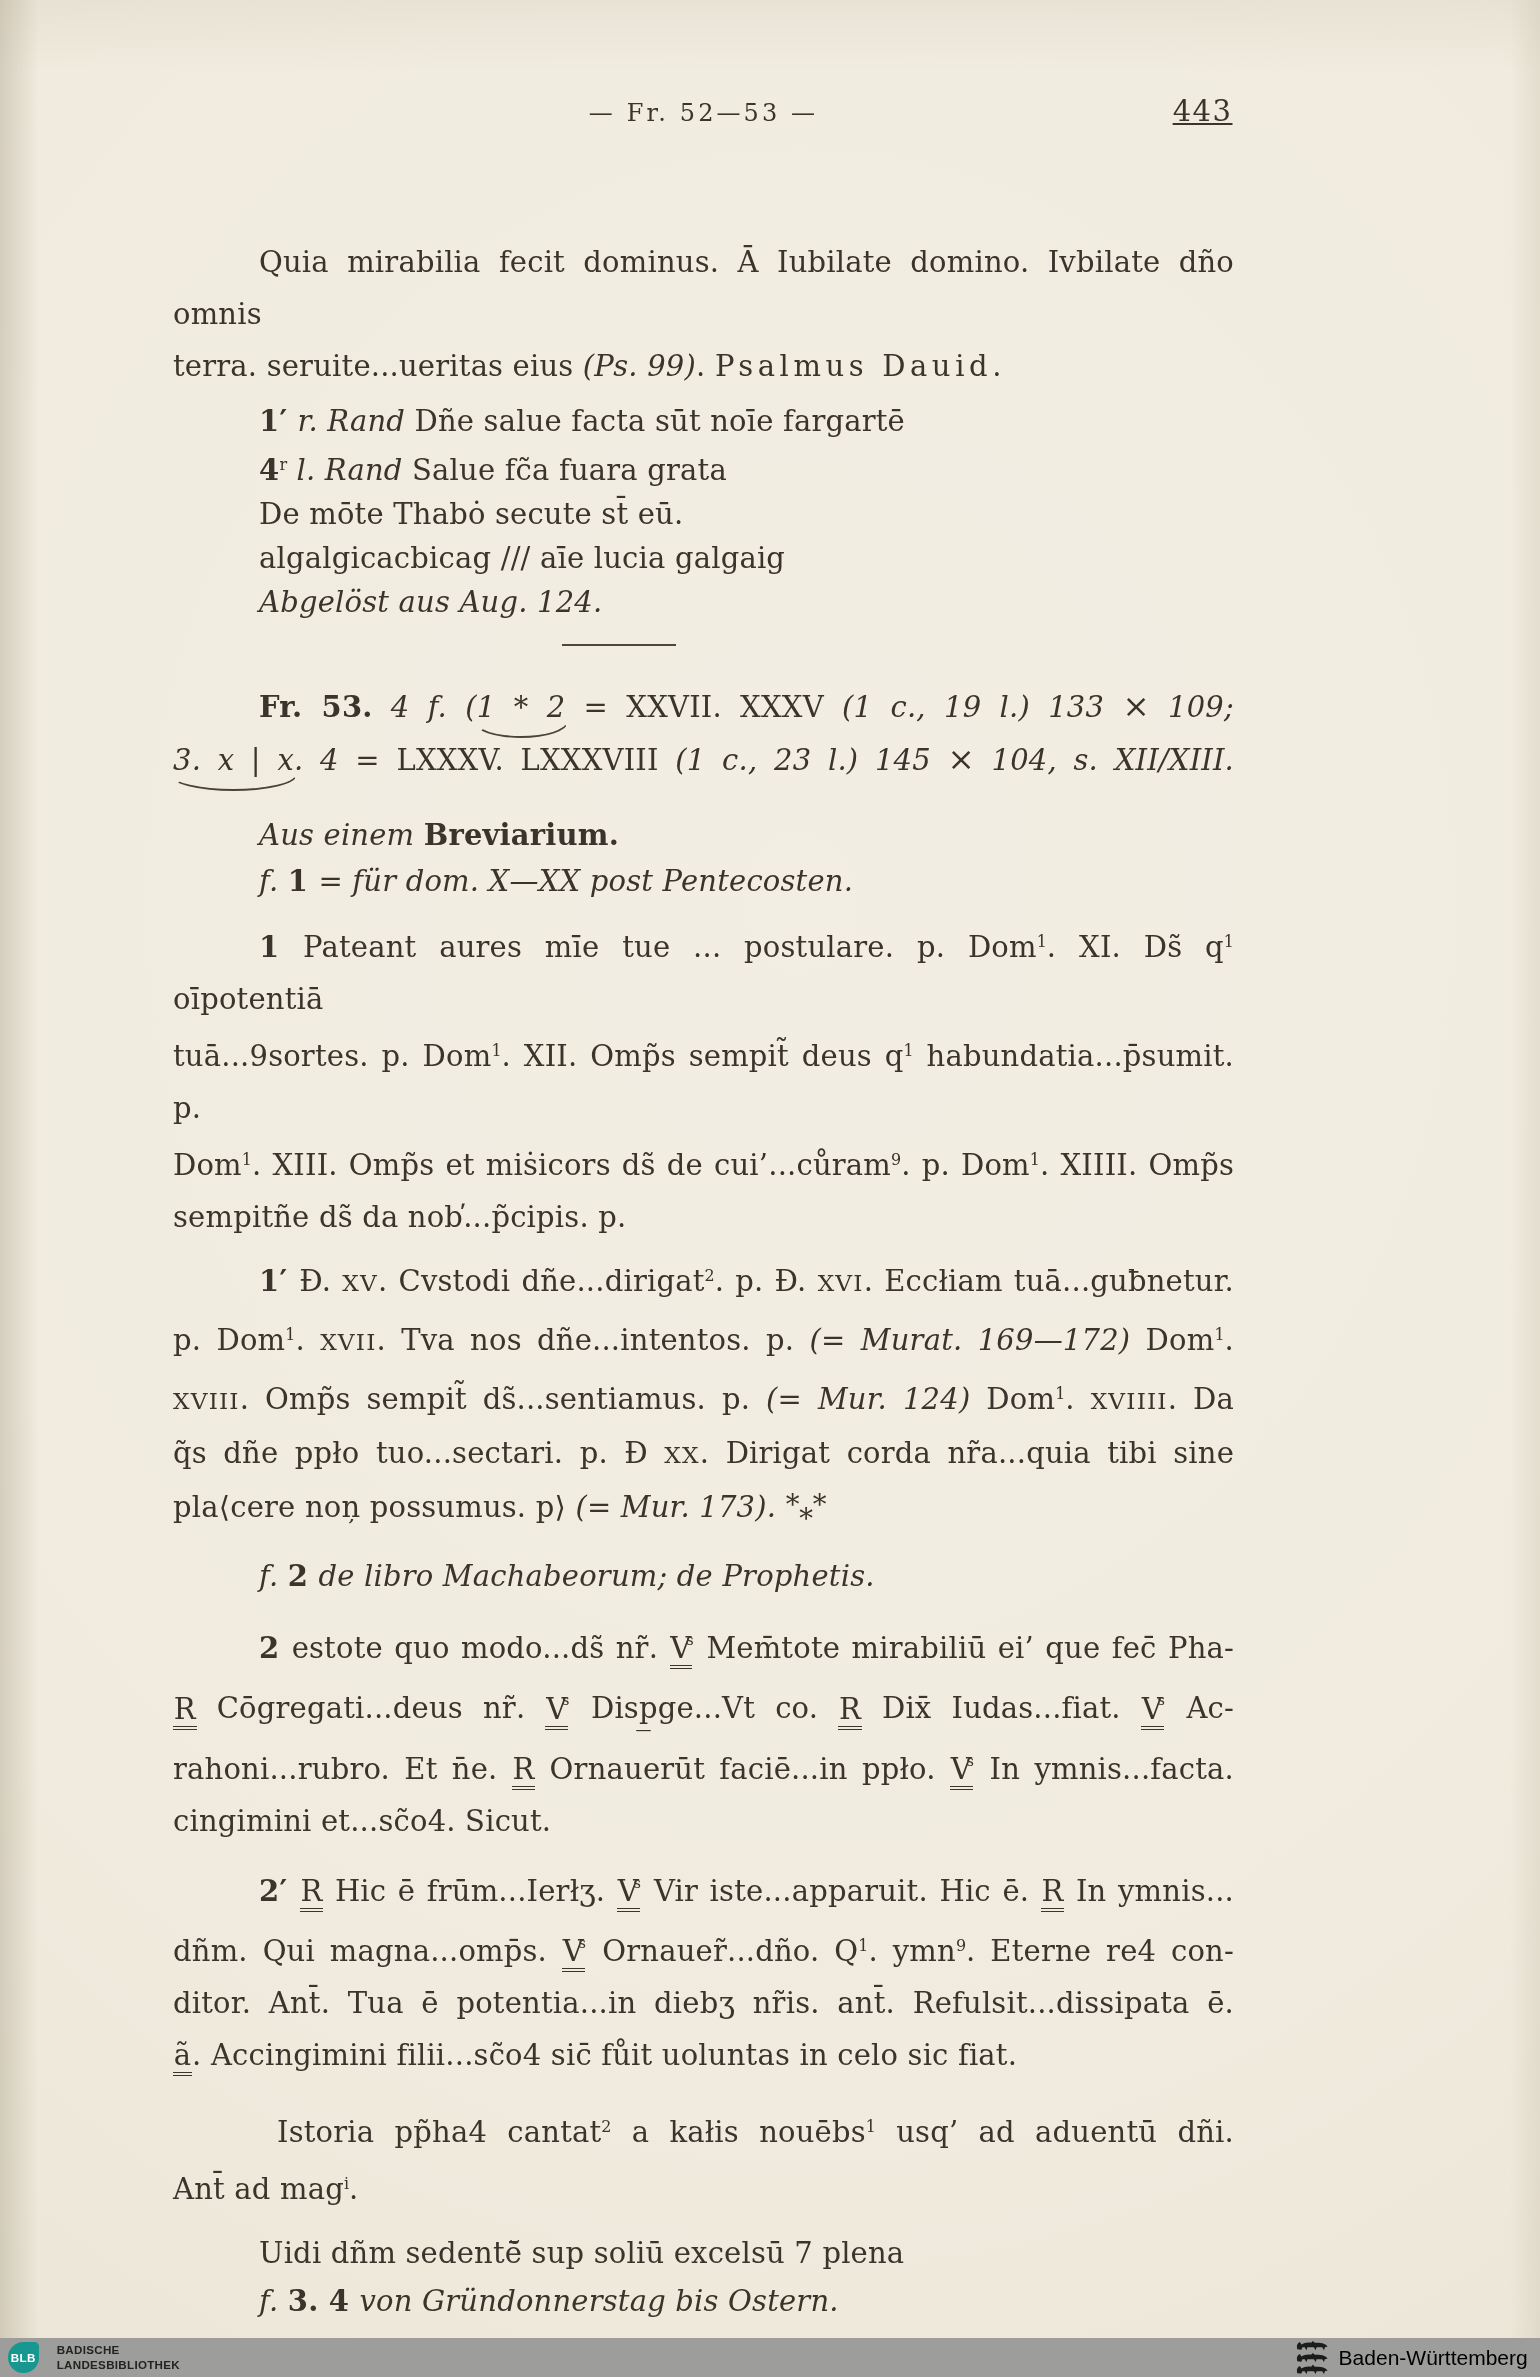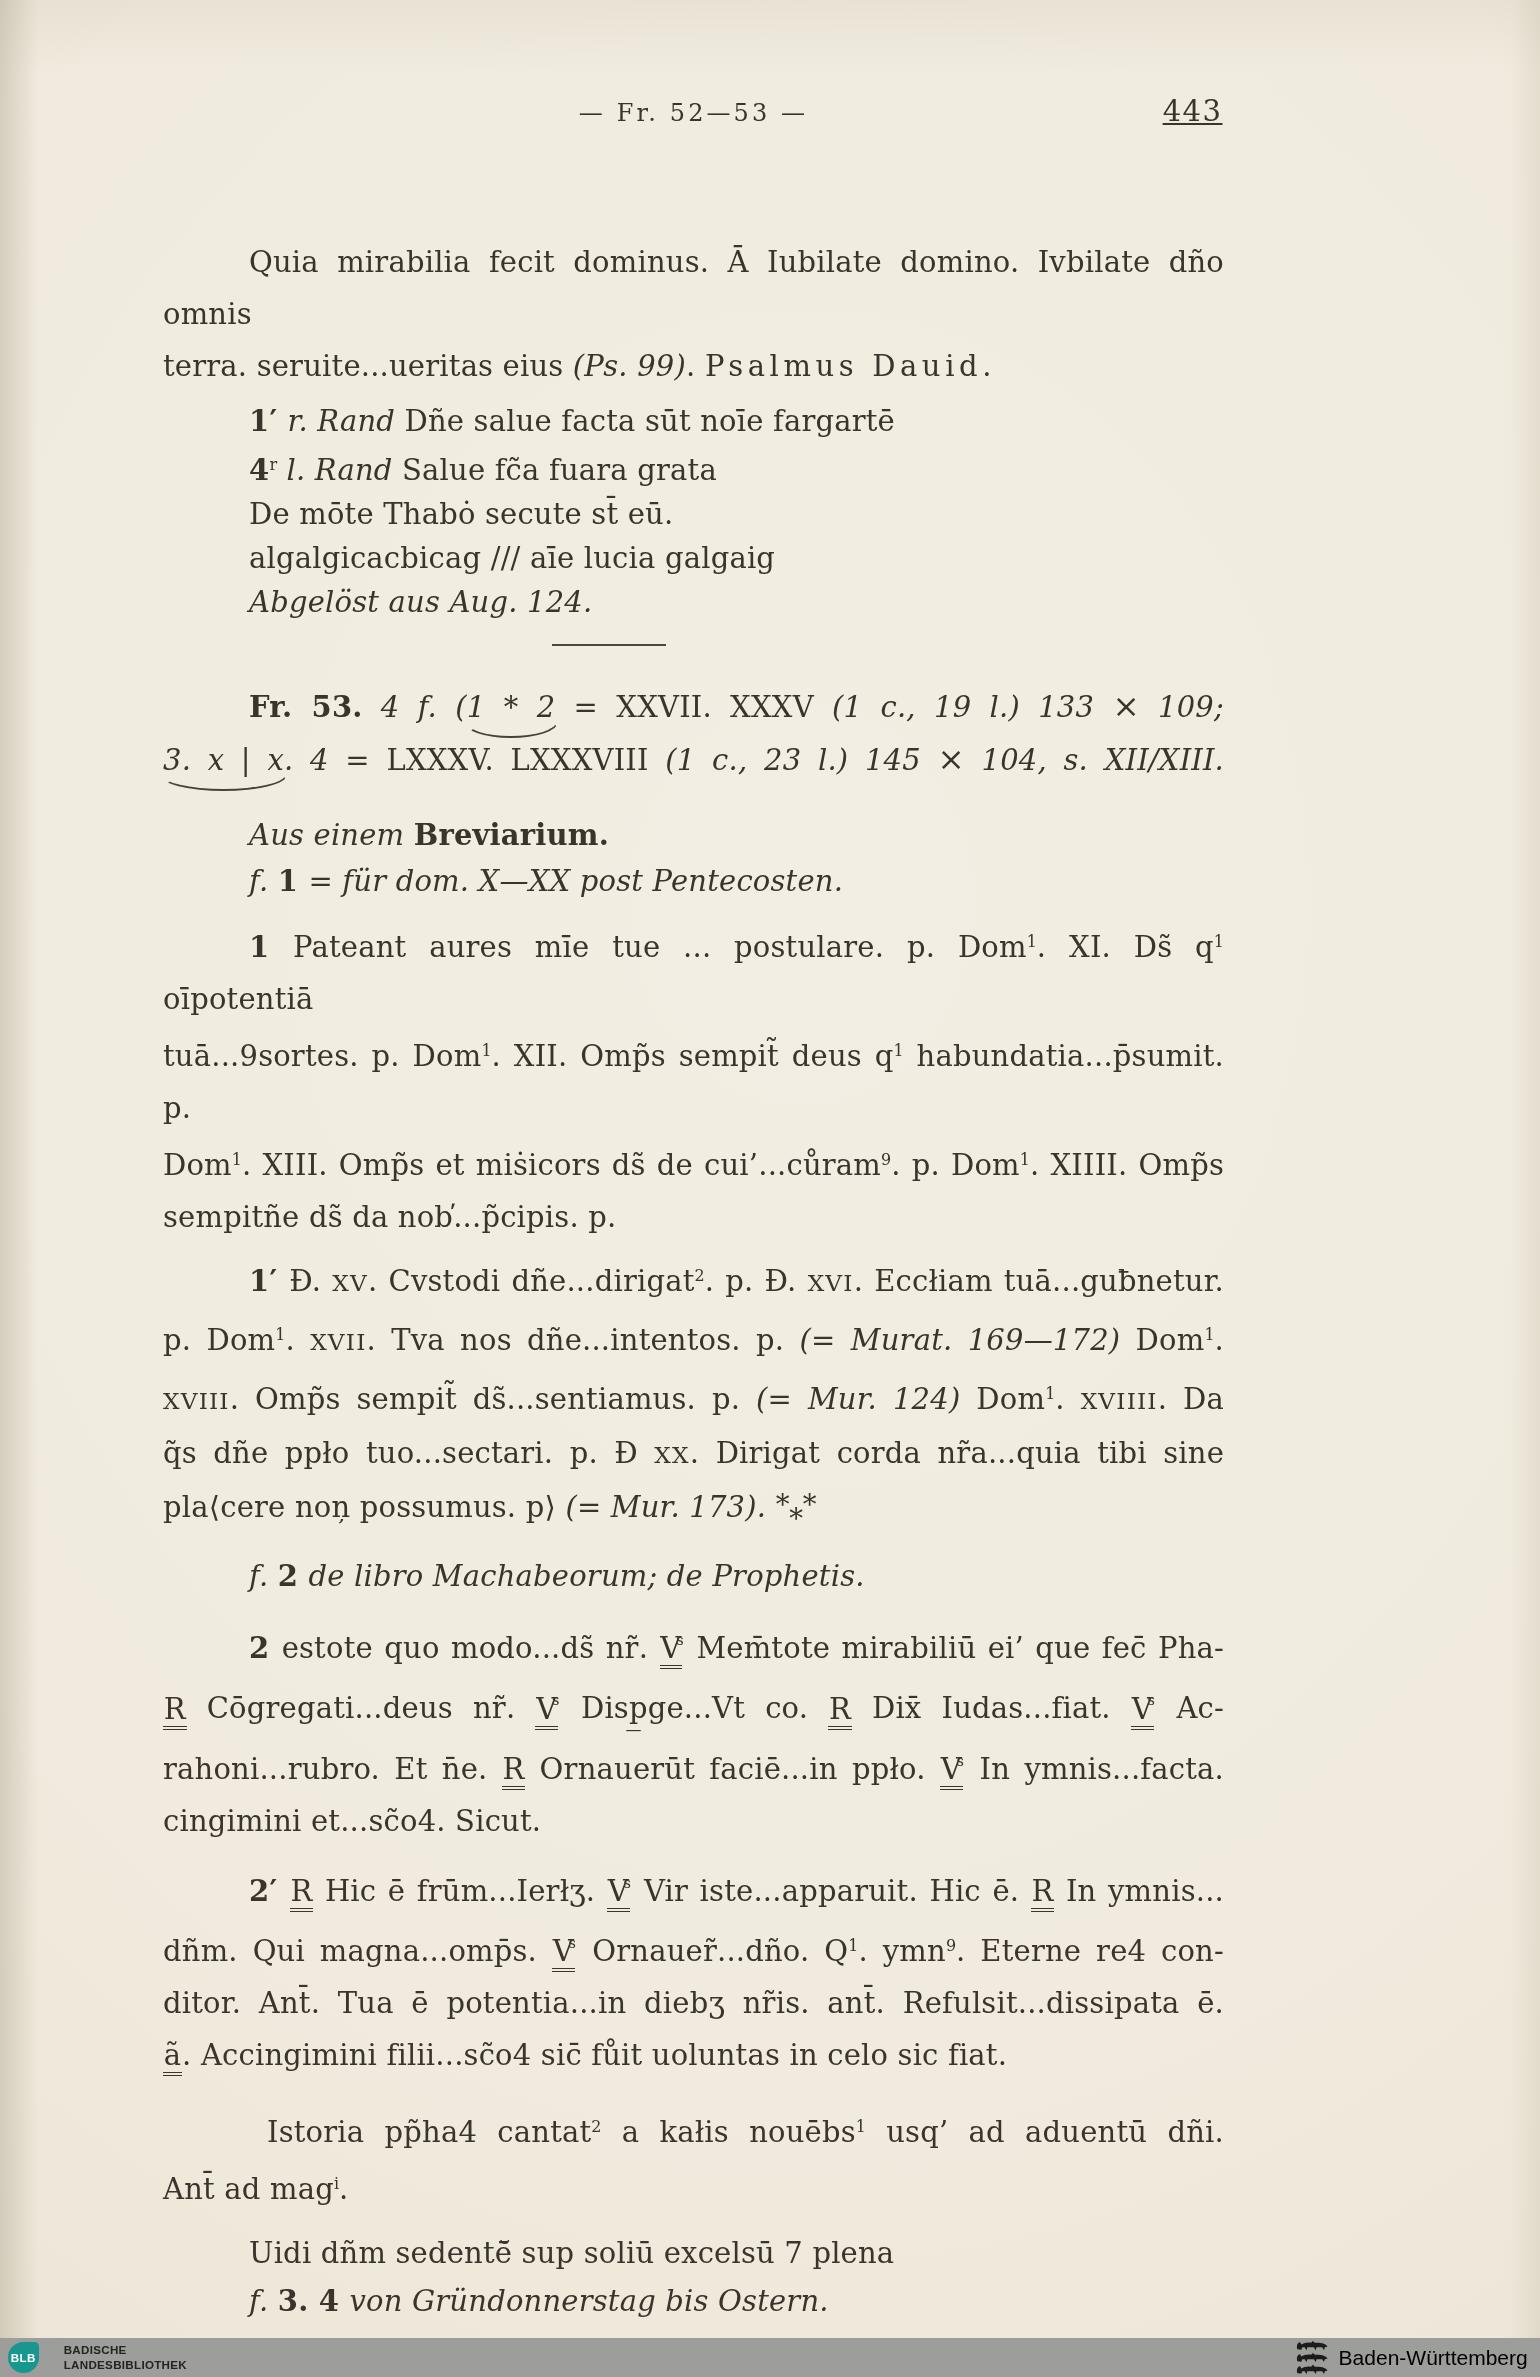--- a/index.html
+++ b/index.html
@@ -16,21 +16,21 @@
     color:var(--ink);
   }
   .sheet{
     position:absolute;inset:0;
     background:
       linear-gradient(90deg, rgba(150,138,115,0.30), rgba(150,138,115,0) 2.5%),
       linear-gradient(270deg, rgba(170,158,135,0.18), rgba(170,158,135,0) 2%),
       linear-gradient(180deg, rgba(160,148,125,0.10), rgba(160,148,125,0) 3%),
       radial-gradient(120% 90% at 52% 38%, #f2eee3 0%, #f0ebde 55%, #e9e3d3 100%);
   }
-  .text-col{position:absolute;left:163px;top:99px;width:1061px;}
+  .text-col{position:absolute;left:173px;top:99px;width:1061px;}
   .page-head{position:relative;height:46px;margin-bottom:91px;}
   .head-title{text-align:center;font-size:24px;letter-spacing:3.1px;}
   .head-page{position:absolute;right:1.5px;top:-4.6px;font-size:29px;letter-spacing:1.5px;text-decoration:underline;}
   .ln{font-size:29px;line-height:52px;text-align:left;letter-spacing:0.2px;}
   .ln.j{text-align:justify;text-align-last:justify;}
   .ln.in1{text-indent:86px;}
   .ln.in2{text-indent:104px;}
   .blk-b .ln{line-height:44px;}
   .blk-b{margin-top:7px;}
   .section-rule{width:114px;border-top:2.3px solid #4d463c;margin:20px 0 0 389px;}
@@ -60,21 +60,21 @@
     border-radius:0 0 50% 50% / 0 0 95% 95%;
   }
   .seg-ast{display:inline-block;white-space:pre-line;text-align:center;line-height:0.5;
     font-size:0.95em;vertical-align:-0.40em;letter-spacing:2.3px;}
   .footer-bar{
     position:absolute;left:0;bottom:0;width:100%;height:39px;background:var(--bar);
     display:flex;align-items:center;justify-content:space-between;
     padding:0 12.3px 0 7.7px;box-sizing:border-box;
     font-family:"Liberation Sans","DejaVu Sans",sans-serif;
   }
-  .f-left{display:flex;align-items:center;gap:25px;}
+  .f-left{display:flex;align-items:center;gap:18px;}
   .blb-logo{
     width:31px;height:31px;background:var(--teal);
     border-radius:50% 14% 50% 50%;
     display:flex;align-items:center;justify-content:center;
     color:#ffffff;font-weight:bold;font-size:11.6px;letter-spacing:0.4px;
   }
   .lib-name{font-size:11.6px;font-weight:bold;color:#23231f;line-height:1.25;letter-spacing:0.3px;}
   .f-right{display:flex;align-items:center;gap:9.2px;}
   .bw-text{font-size:21px;color:#000000;}
 </style>

